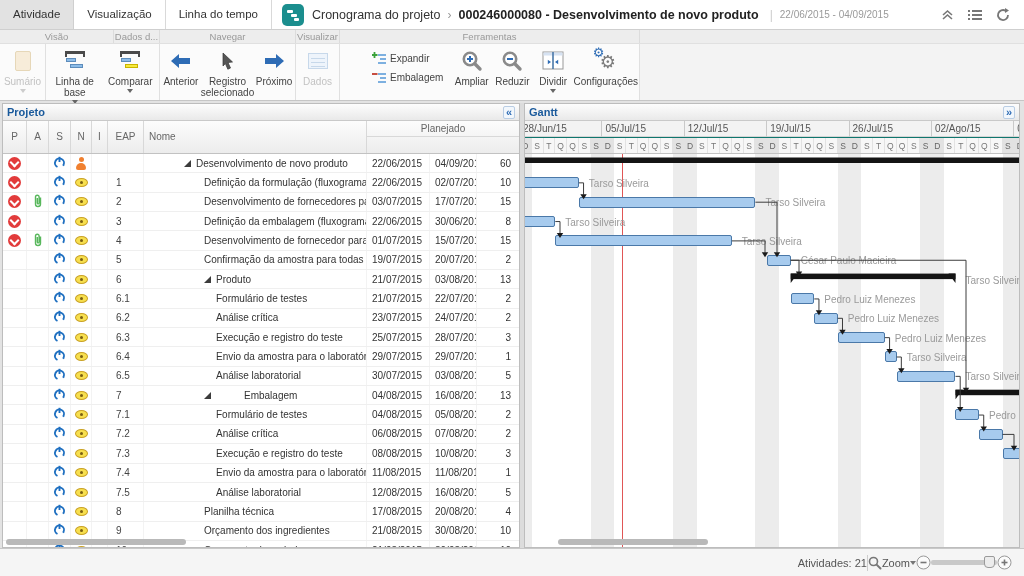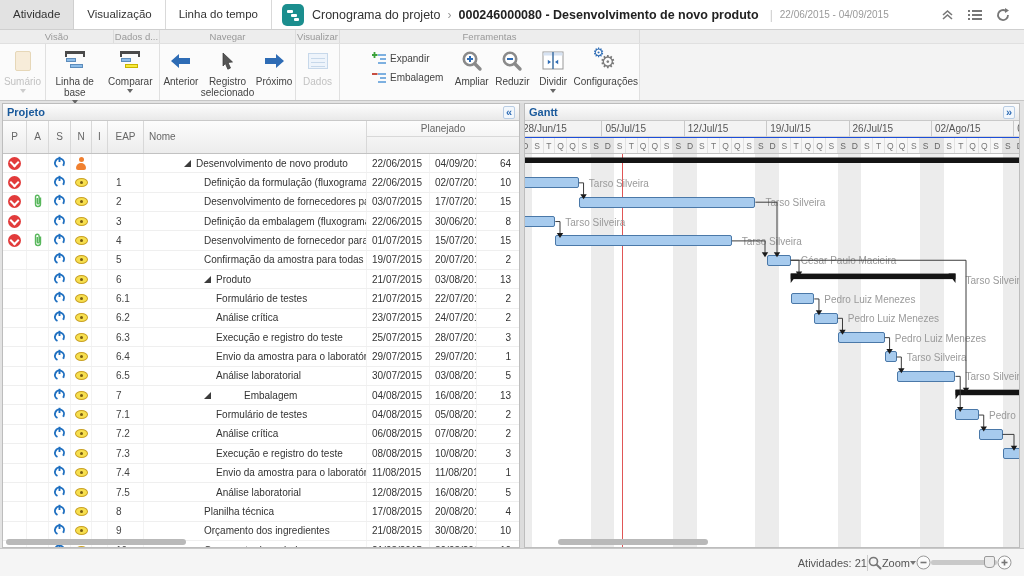--- a/index.html
+++ b/index.html
@@ -83,21 +83,21 @@
   
   .ic-pri { width:13px; height:13px; border-radius:50%; background:#e23b3b; position:relative; display:block; }
   .ic-pri:after { content:""; position:absolute; left:3.2px; top:2.6px; width:5px; height:5px; border-right:2px solid #fff; border-bottom:2px solid #fff; transform:rotate(45deg); }
   .ic-eye { width:13px; height:9px; border-radius:50%; background:#f7df4e; border:1px solid #c9a227; position:relative; display:block; }
   .ic-eye:after { content:""; position:absolute; left:4px; top:2px; width:3px; height:3px; border-radius:50%; background:#7a5f12; }
   .ic-person { width:12px; height:13px; position:relative; display:block; }
   .ic-person:before { content:""; position:absolute; left:3.5px; top:0; width:5px; height:5px; border-radius:50%; background:#f08030; }
   .ic-person:after { content:""; position:absolute; left:1px; top:6px; width:10px; height:7px; border-radius:5px 5px 2px 2px; background:#f08030; }
 
   
-  .ghead { position:relative; height:33px; border-bottom:1px solid #c2c2c2; overflow:hidden; background:#1d4ed8; }
+  .ghead { position:relative; height:33px; border-bottom:1px solid #c2c2c2; overflow:hidden; background:#0f766e; }
   .wk { position:absolute; top:0; height:16px; line-height:16px; font-size:10px; color:#555; padding-left:3px; background:#f3f3f3; border-right:1px solid #c9c9c9; border-bottom:1px solid #d5d5d5; overflow:hidden; white-space:nowrap; }
   .dy { position:absolute; top:17px; height:16px; line-height:16px; font-size:8.5px; color:#777; text-align:center; border-right:1px solid #e2e2e2; background:#f7f7f7; }
   .dy.we { background:#e2e2e2; color:#666; }
   .chart { position:absolute; left:0; right:0; top:50px; bottom:0; overflow:hidden; background:#fff; }
   .band { position:absolute; top:0; bottom:0; background:#ececec; }
   .redline { position:absolute; top:0; bottom:0; width:1px; background:#e05656; }
   .gbar { position:absolute; height:11px; background:#a7cbee; border:1px solid #4a78a8; border-radius:2px; cursor:pointer; }
   .glabel2 { position:absolute; font-size:10px; color:#9a9a9a; white-space:nowrap; }
   .connsvg { position:absolute; left:0; top:0; pointer-events:none; }
   .hscroll { position:absolute; bottom:2px; height:6px; border-radius:3px; background:#b9b9b9; cursor:pointer; }
@@ -338,21 +338,21 @@
           <span class="ic-person"></span>
         </div>
         <div class="tc " style="width: 16px;"></div>
         <div class="tc eap" style="width: 36px;"></div>
         <div class="tc nome" style="width: 0px; flex: 1 1 auto; padding-left: 40px;">
           <span class="tree-caret"></span>
           <span>Desenvolvimento de novo produto</span>
         </div>
         <div class="tc date" style="width: 63px;">22/06/2015</div>
         <div class="tc date" style="width: 47px;">04/09/2015</div>
-        <div class="tc num" style="width: 42px; border-right: none;">64</div>
+        <div class="tc num" style="width: 42px; border-right: none;">60</div>
       </div>
       <div class="trow">
         <div class="tc " style="width: 24px;">
           <span class="ic-pri"></span>
         </div>
         <div class="tc " style="width: 22px;"></div>
         <div class="tc " style="width: 22px;">
           <span><svg width="13" height="13" viewBox="0 0 13 13">
               <circle cx="6.5" cy="7" r="4.5" fill="none" stroke="#1e6fc0" stroke-width="1.9" stroke-dasharray="21.5 6.8" transform="rotate(117 6.5 7)"></circle>
               <line x1="6.5" y1="0.8" x2="6.5" y2="6" stroke="#1e6fc0" stroke-width="1.9"></line>

